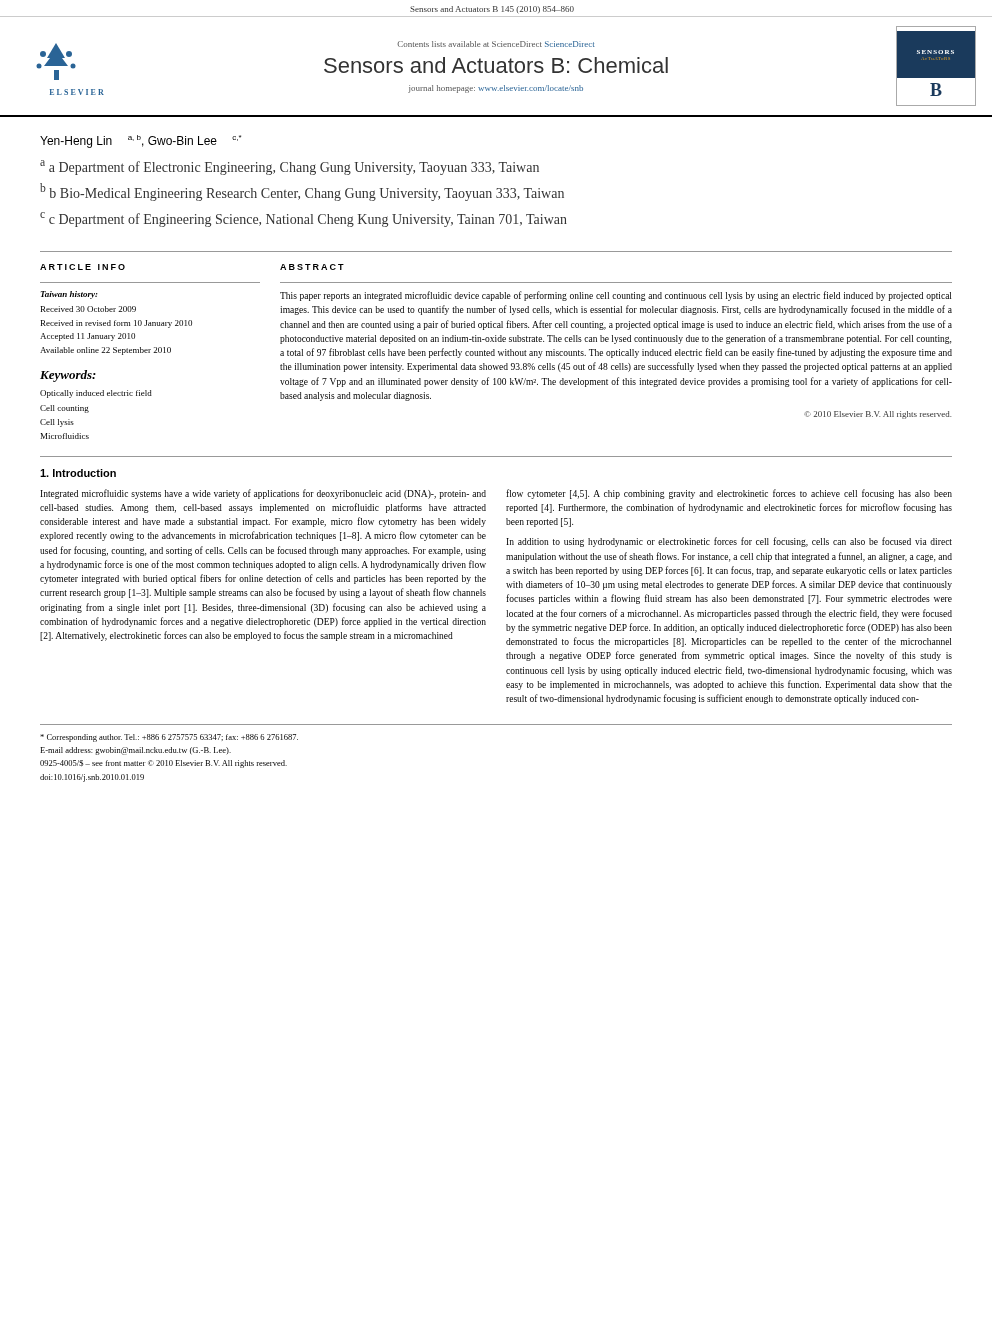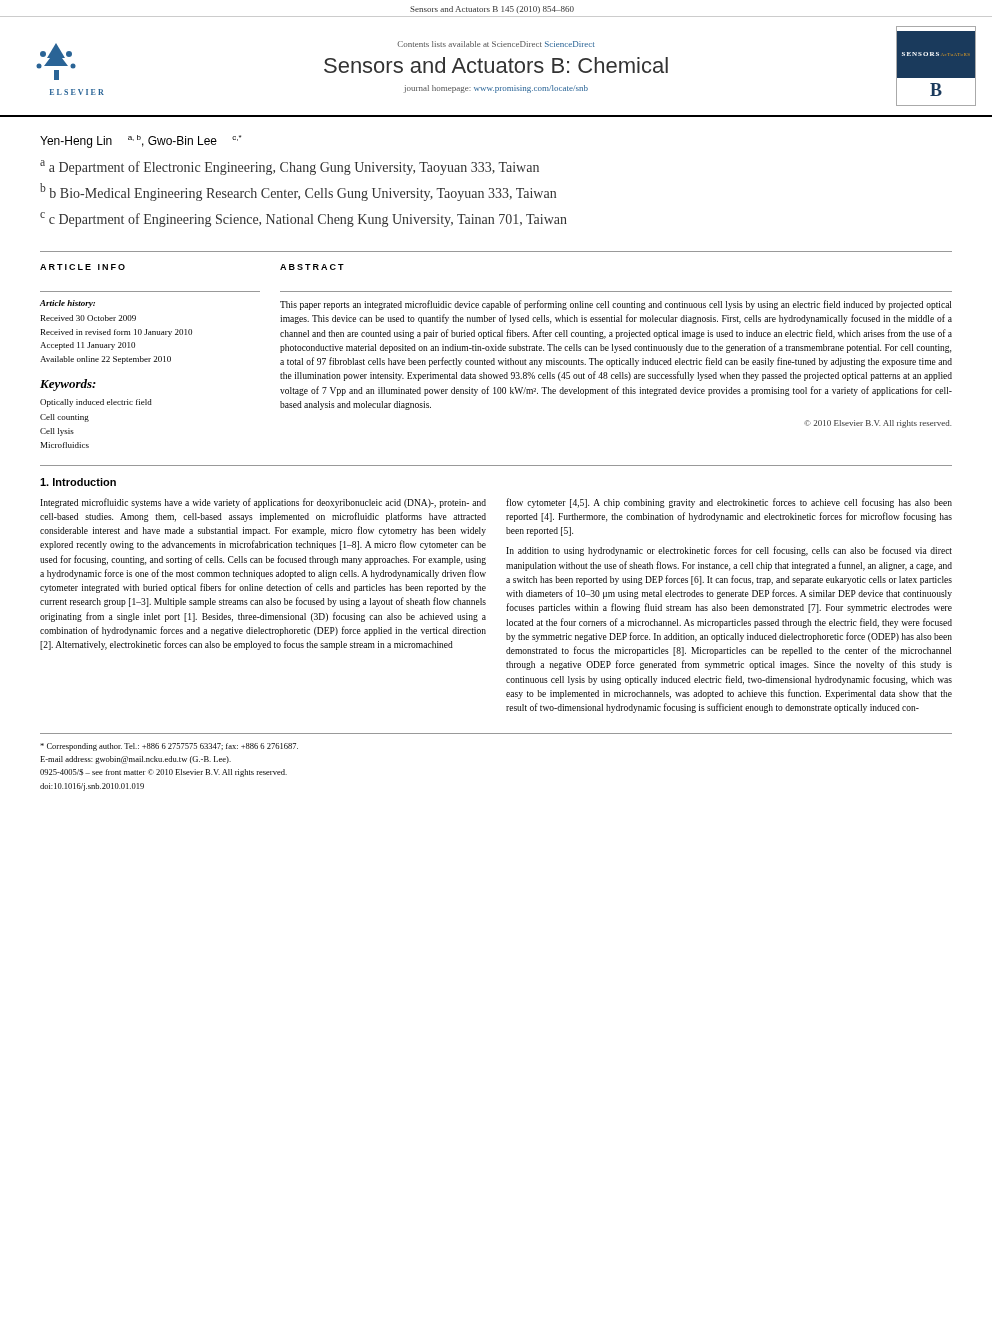--- a/index.html
+++ b/index.html
@@ -104,21 +104,21 @@
       overflow: hidden;
     }
 
     .sa-logo-inner {
       background: #1a3a5c;
       width: 100%;
       height: 60%;
       display: flex;
       align-items: center;
       justify-content: center;
-      flex-direction: row;
+      flex-direction: column;
     }
 
     .sa-text-sensors {
       color: #fff;
       font-size: 7px;
       font-weight: bold;
       letter-spacing: 1px;
       writing-mode: horizontal-tb;
     }
 
@@ -198,21 +198,21 @@
     }
 
     .section-label {
       font-family: Arial, sans-serif;
       font-size: 9px;
       font-weight: bold;
       letter-spacing: 2px;
       text-transform: uppercase;
       color: #000;
       border-bottom: 1px solid #999;
-      padding-bottom: 19px;
+      padding-bottom: 10px;
       margin-bottom: 6px;
     }
 
     .article-history-label {
       font-size: 9px;
       font-style: italic;
       font-weight: bold;
       margin-bottom: 4px;
     }
 
@@ -325,21 +325,21 @@
   </div>
 
   <div class="journal-title-center">
     <div class="sciencedirect-link">
       <span>Contents lists available at ScienceDirect</span>
       <a href="#">ScienceDirect</a>
     </div>
     <div class="journal-name">Sensors and Actuators B: Chemical</div>
     <div class="journal-homepage">
       <span>journal homepage:</span>
-      <a href="#">www.promising.com/locate/snb</a>
+      <a href="#">www.elsevier.com/locate/snb</a>
     </div>
   </div>
 
   <div class="sa-logo-box">
     <div class="sa-logo-inner">
       <div class="sa-text-sensors">SENSORS</div>
       <div class="sa-text-actuators">AcTuAToRS</div>
     </div>
     <div class="sa-text-b">B</div>
   </div>
@@ -347,33 +347,33 @@
 
 <div class="article-content">
 
 
   <div class="authors">
     <span>Yen-Heng Lin <sup>a, b</sup>, Gwo-Bin Lee <sup>c,*</sup></span>
   </div>
 
   <div class="affiliations">
     <div><sup>a</sup> <span>a Department of Electronic Engineering, Chang Gung University, Taoyuan 333, Taiwan</span></div>
-    <div><sup>b</sup> <span>b Bio-Medical Engineering Research Center, Cells Gung University, Taoyuan 333, Taiwan</span></div>
+    <div><sup>b</sup> <span>b Bio-Medical Engineering Research Center, Chang Gung University, Taoyuan 333, Taiwan</span></div>
     <div><sup>c</sup> <span>c Department of Engineering Science, National Cheng Kung University, Tainan 701, Taiwan</span></div>
   </div>
 
   <hr class="sep-line">
 
   <div class="two-col">
 
     <div class="left-col">
       <div class="section-label">ARTICLE INFO</div>
 
       <div class="article-history">
-        <div class="article-history-label">Article history:</div>
+        <div class="article-history-label">Taiwan history:</div>
         <p>Received 30 October 2009</p>
         <p>Received in revised form 10 January 2010</p>
         <p>Accepted 11 January 2010</p>
         <p>Available online 22 September 2010</p>
       </div>
 
       <div class="keywords-section">
         <div class="keywords-label">Keywords:</div>
         <div class="keywords-list">
           <div>Optically induced electric field</div>

